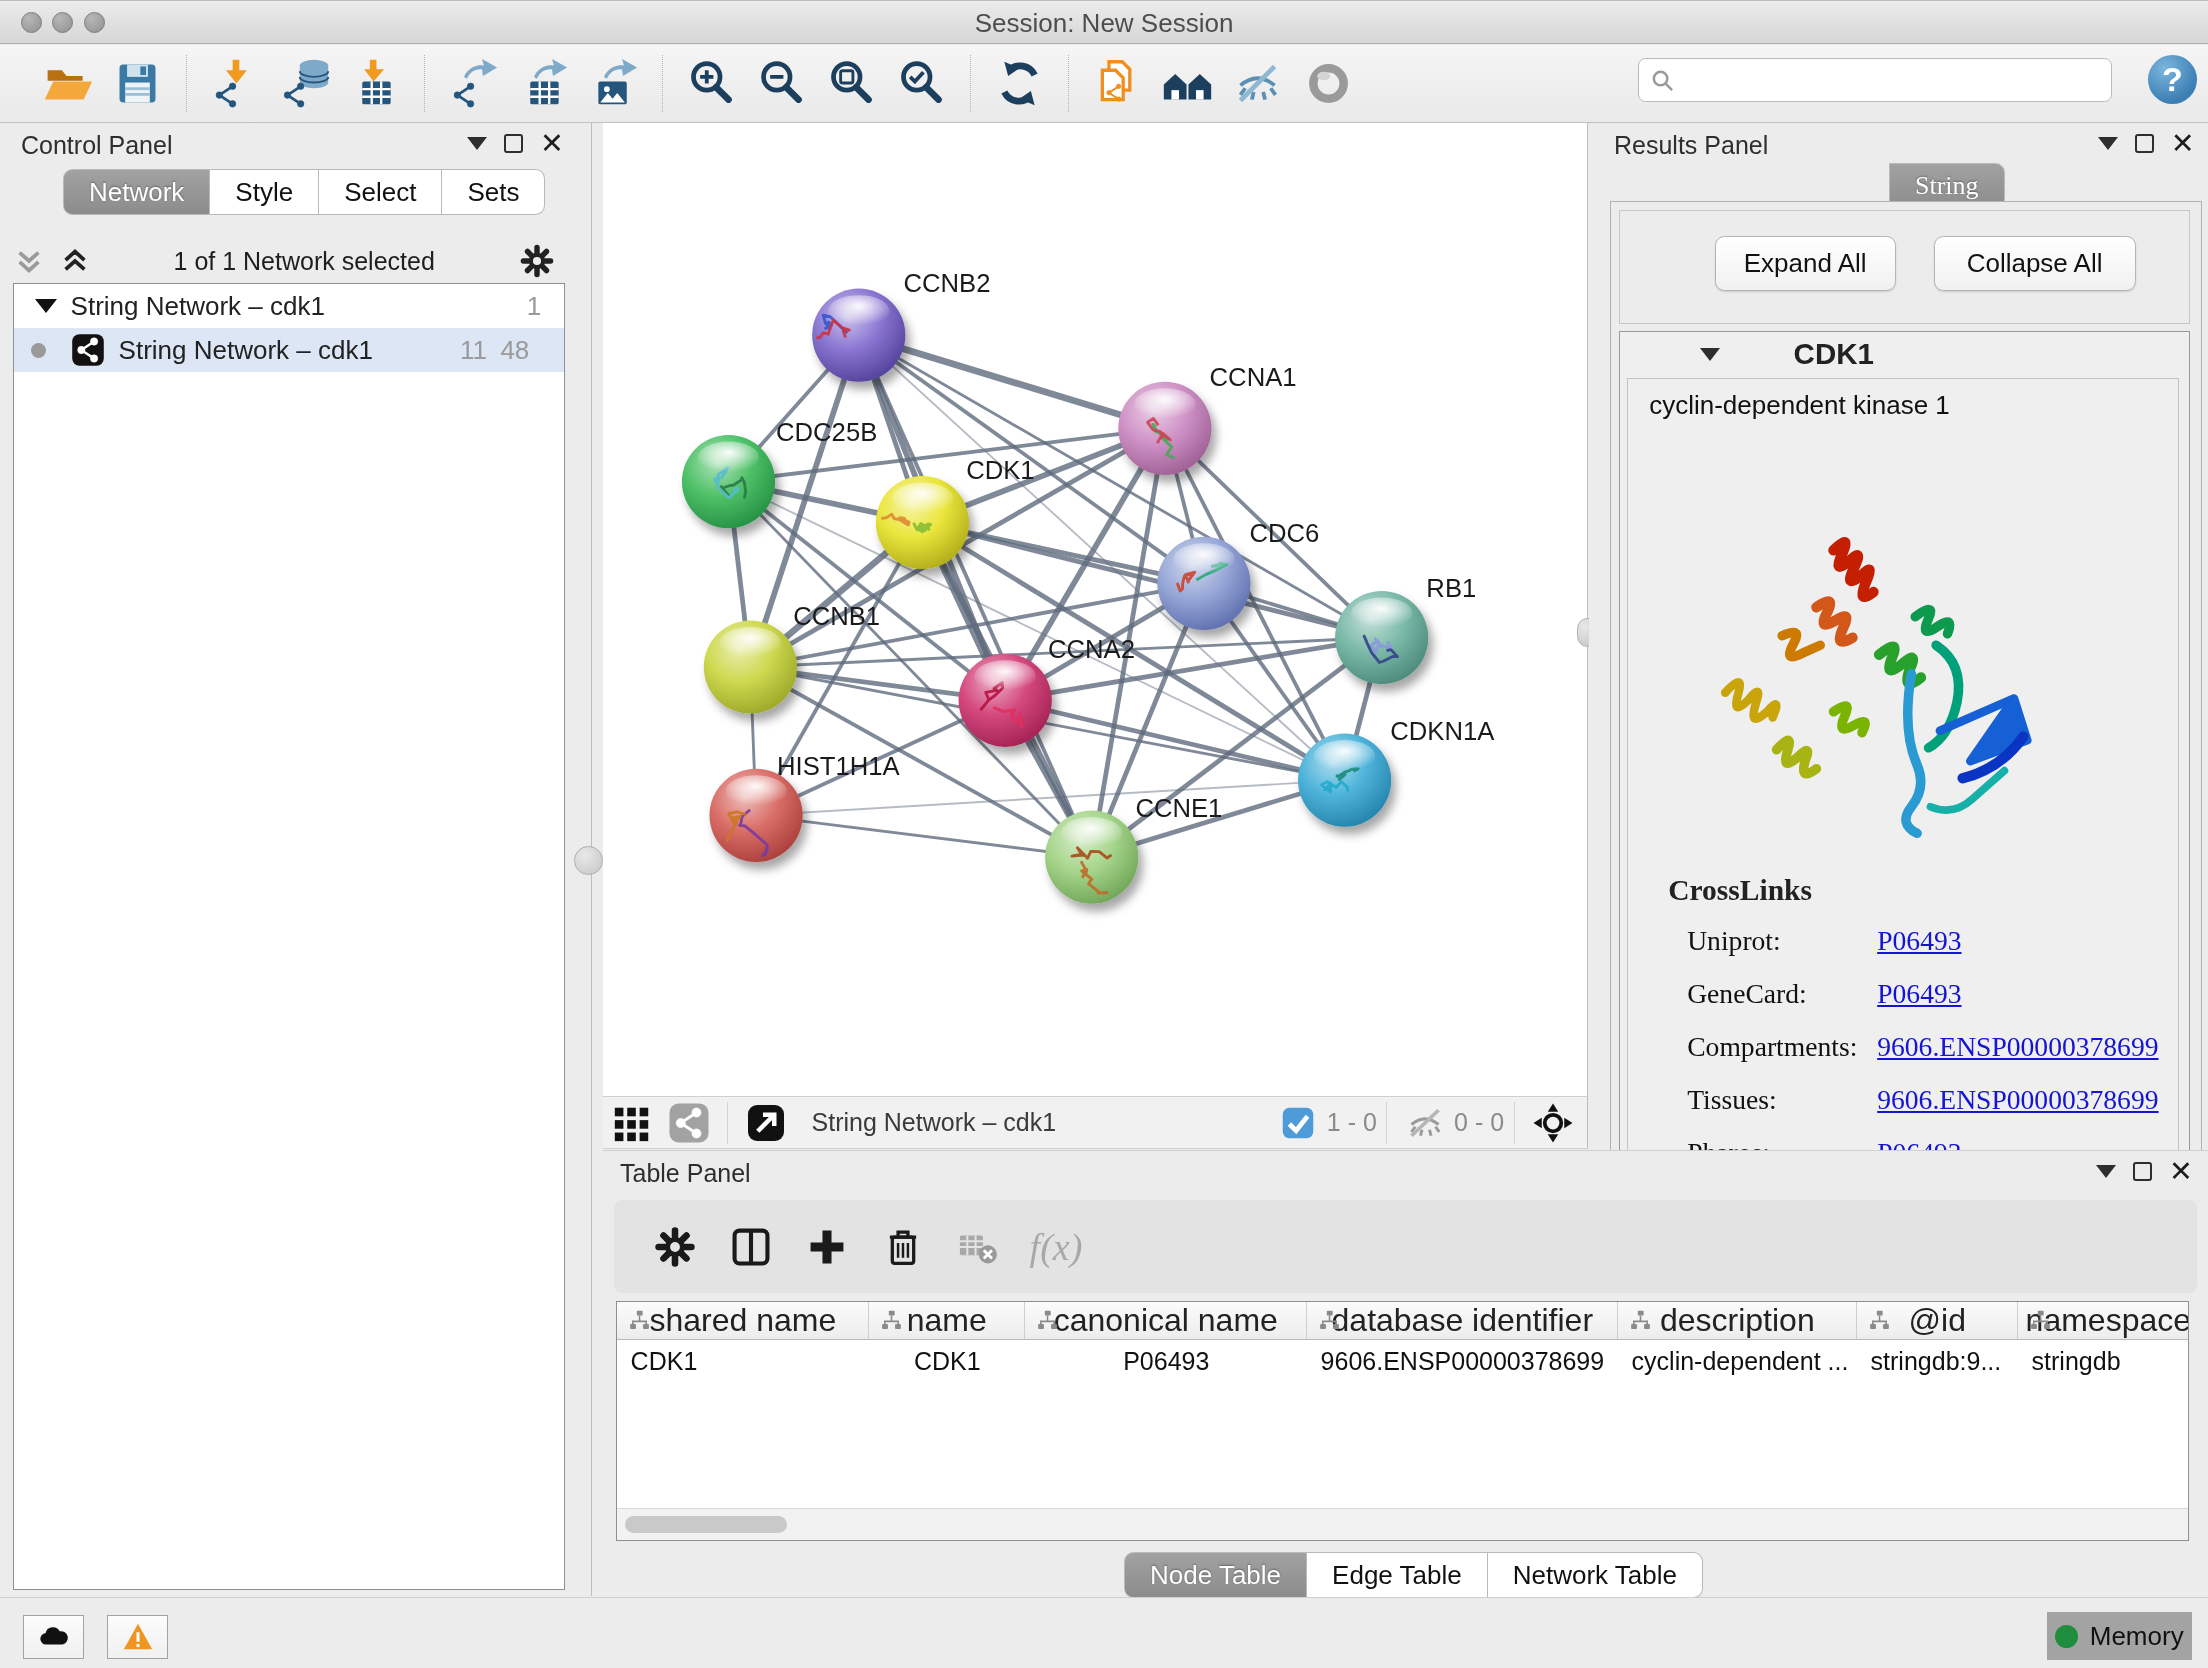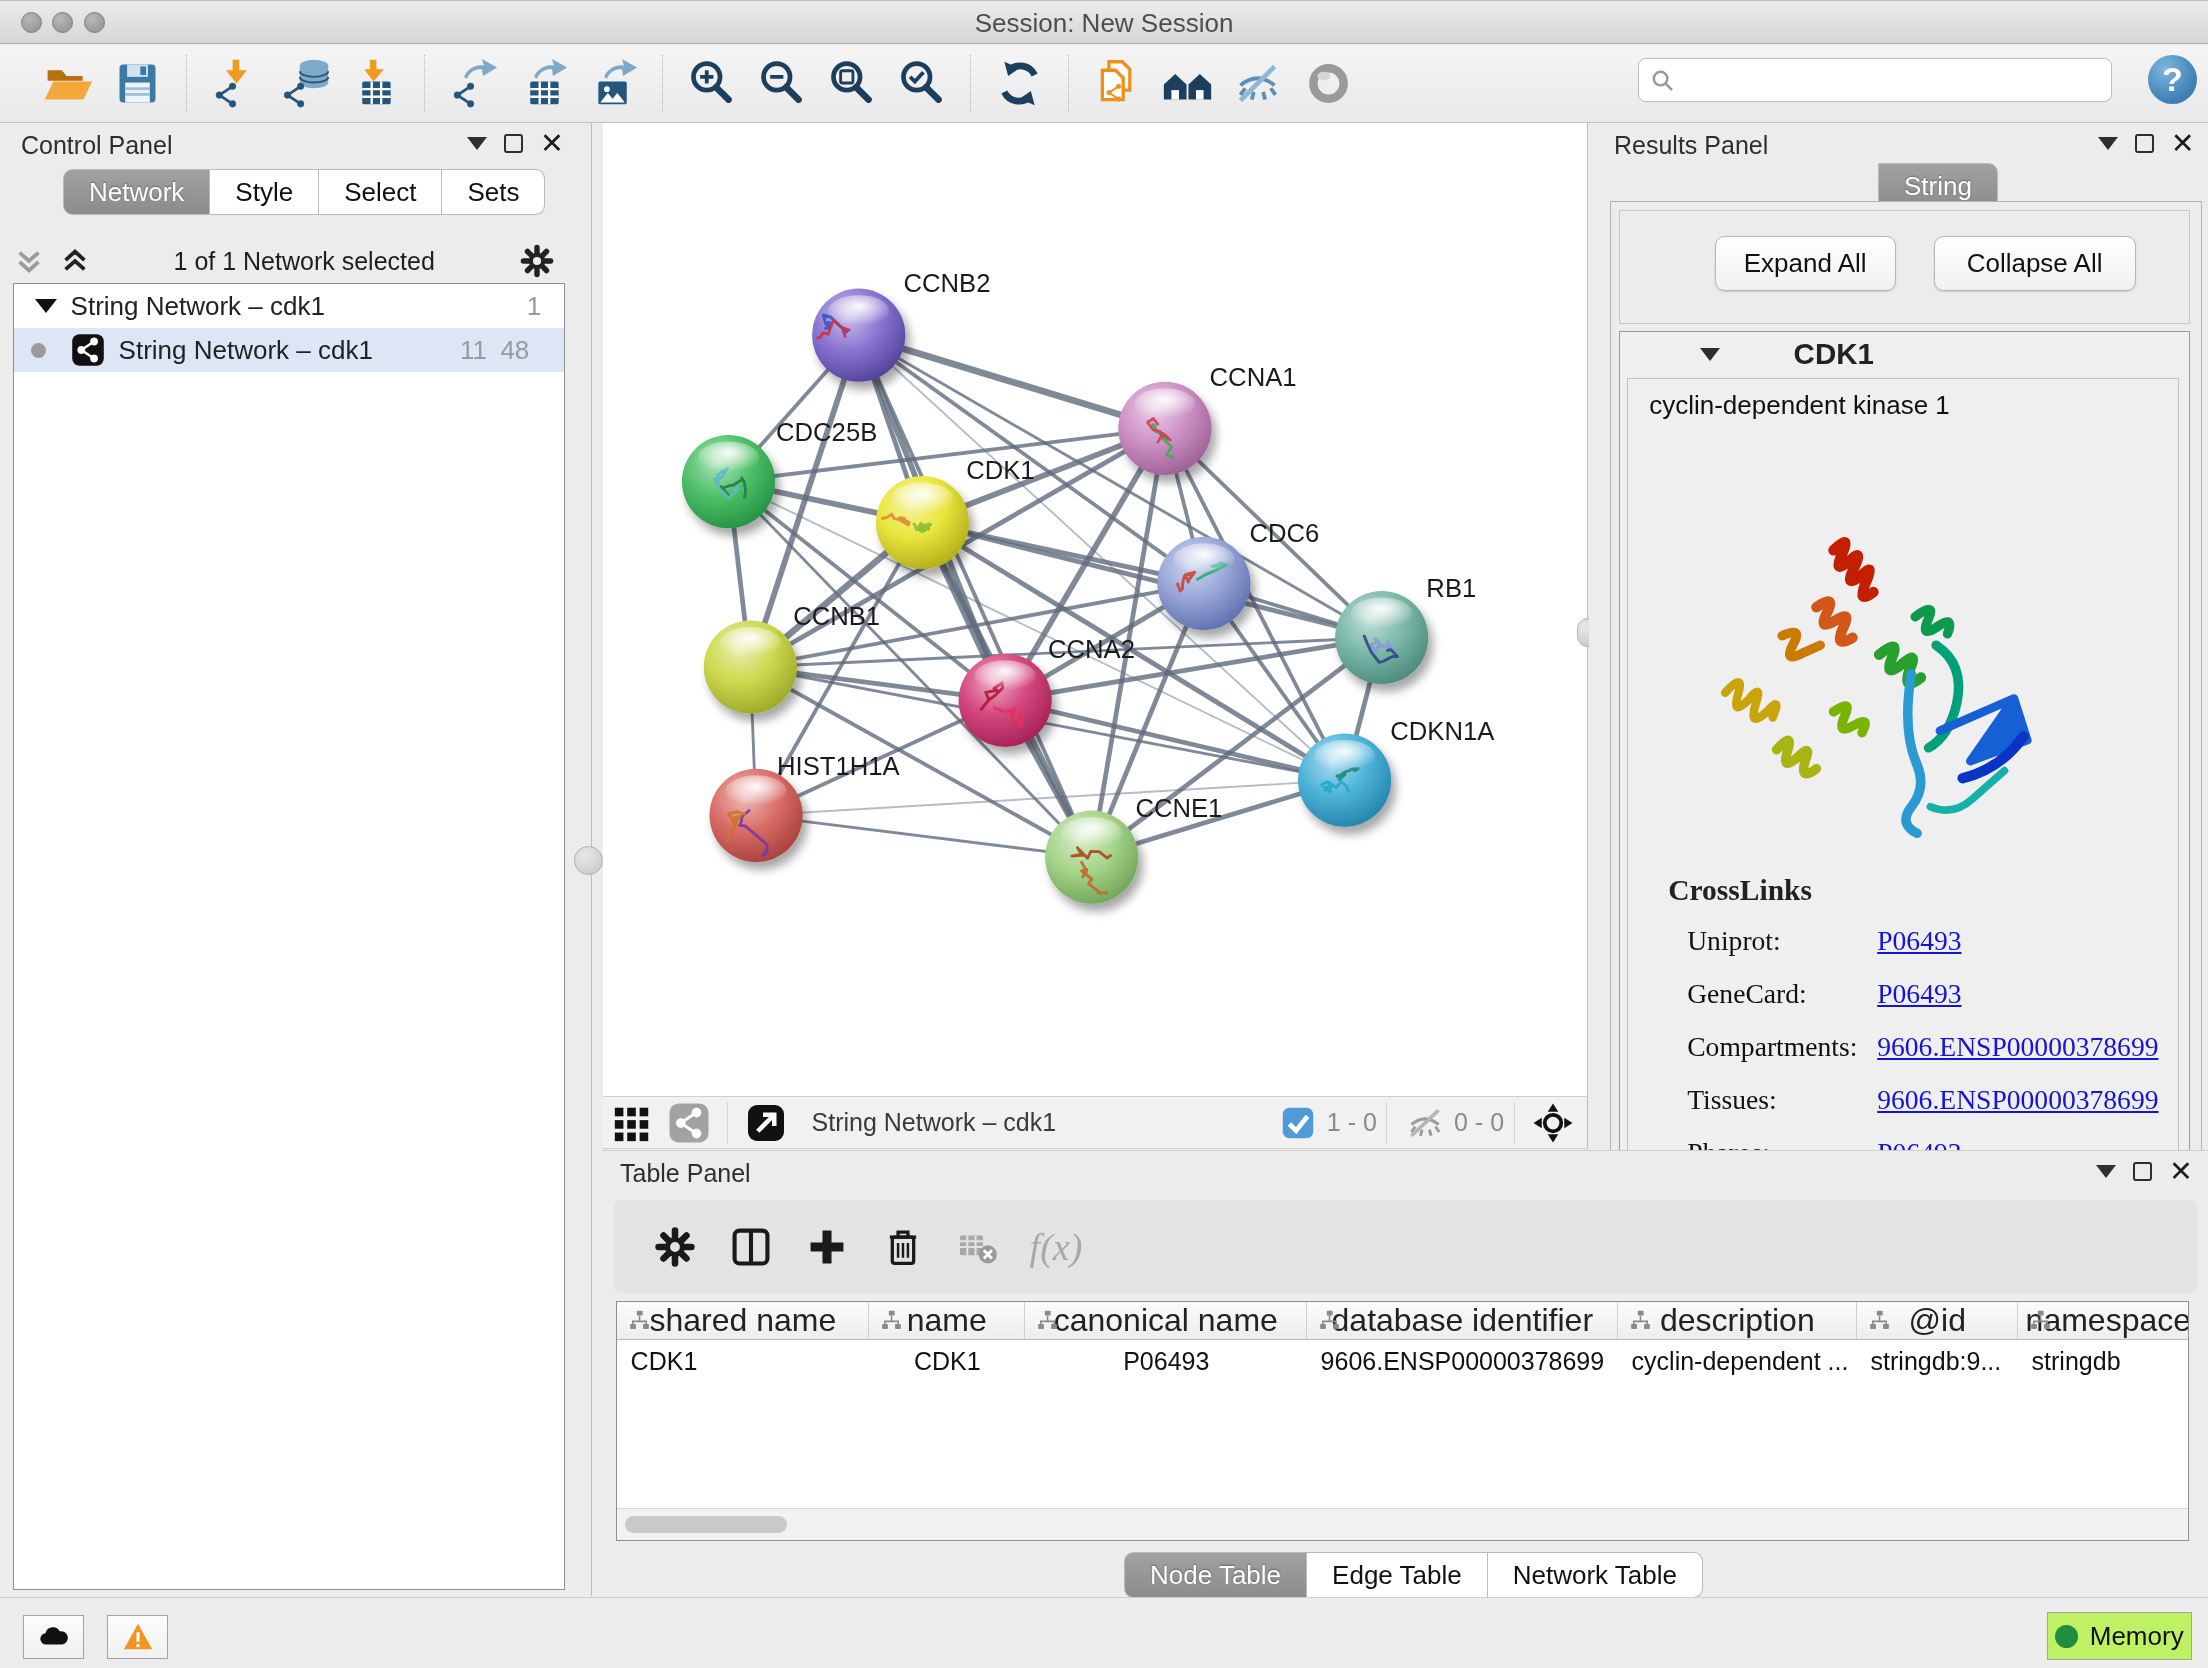--- a/index.html
+++ b/index.html
@@ -69,21 +69,21 @@
   #net-status .icon{width:42px;height:42px;margin:0 7.6px;}
   #net-status .icon svg{width:42px;height:42px;}
   #net-status .bar-sep{width:0;height:42px;border-left:1px solid #d3d3d3;margin:0 9.5px;}
   #net-title{color:#3a3a3a;margin-left:17px;flex:1;}
 
   .splitter-dot{position:absolute;width:28.5px;height:28.5px;border-radius:50%;
     background:radial-gradient(circle at 35% 30%,#e8e8e8,#c6c6c6);border:1px solid #b0b0b0;}
 
   
   #results-panel{left:1589px;top:123px;width:619px;height:1473px;background:#ececec;}
-  #rp-tab{position:absolute;left:289px;top:40px;}
+  #rp-tab{position:absolute;left:300px;top:40px;font-family:Liberation Serif, serif;}
   #rp-outer{position:absolute;left:21px;top:78px;width:592px;height:1054px;border:1.9px solid #b2b2b2;background:#ececec;}
   #rp-btnbox{position:absolute;left:7.6px;top:7.6px;width:571px;height:114px;border:1.9px solid #c6c6c6;background:#ececec;}
   .rp-btn{position:absolute;top:25px;height:55px;border:1px solid #b5b5b5;border-radius:9.5px;
     background:linear-gradient(#ffffff,#f1f1f1);font-size:26px;color:#111;text-align:center;line-height:53px;
     box-shadow:0 1px 1.9px rgba(0,0,0,.15);}
   #rp-entry{position:absolute;left:7.6px;top:129px;width:571px;height:905px;border:1.9px solid #9a9a9a;background:#efefef;}
   #rp-entry-header{position:absolute;left:0;top:0;width:100%;height:44px;display:flex;align-items:center;}
   #rp-entry-header .dd-arrow{margin-left:80px;}
   #rp-gene{font-size:29.5px;font-weight:bold;margin-left:74px;}
   #rp-inner{position:absolute;left:7.6px;top:46px;width:552px;height:826px;border:1px solid #c2c2c2;background:#efefef;}
@@ -115,21 +115,21 @@
   #tp-footer{position:absolute;left:0;bottom:0;width:100%;height:32px;background:#f2f2f2;border-top:1px solid #d8d8d8;}
   #tp-hscroll{position:absolute;left:7.6px;bottom:6.7px;width:162px;height:17px;background:#c9c9c9;border-radius:8.6px;}
   #tp-tabs{position:absolute;left:521px;top:401px;}
 
   
   #bottom-bar{left:0;top:1597px;width:2208px;height:71px;background:#ececec;border-top:1px solid #cfcfcf;}
   .bb-btn{position:absolute;top:17px;width:61px;height:44px;border:1px solid #a3a3a3;
     background:linear-gradient(#fcfcfc,#f0f0f0);display:flex;align-items:center;justify-content:center;}
   .bb-btn svg{width:34px;height:34px;}
   #memory-btn{position:absolute;left:2047px;top:14.3px;width:145px;height:48px;border:1px solid #a3a3a3;
-    background:#bef264;display:flex;align-items:center;justify-content:center;font-size:26px;color:#111;}
+    background:#a3a3a3;display:flex;align-items:center;justify-content:center;font-size:26px;color:#111;}
   #memory-btn .dot{width:23px;height:23px;border-radius:50%;background:#1e8e3e;margin-right:11.4px;}
 
   svg text{font-family:"Liberation Sans","DejaVu Sans",sans-serif;}
 </style>
 </head>
 <body>
 
 <div id="app">
 
   <div class="abs" id="titlebar">

